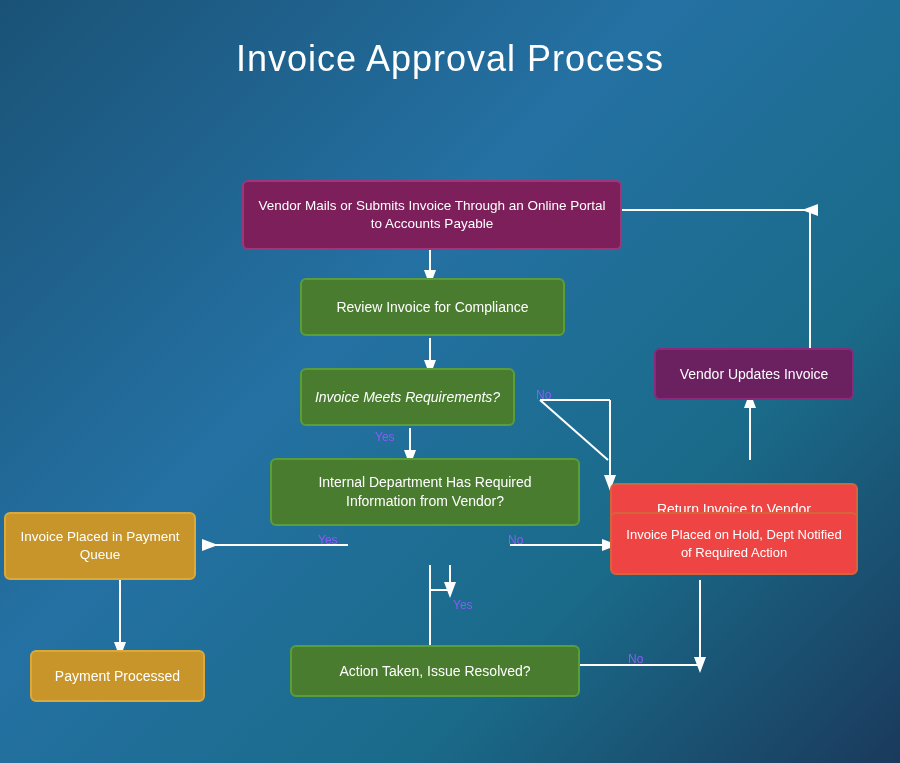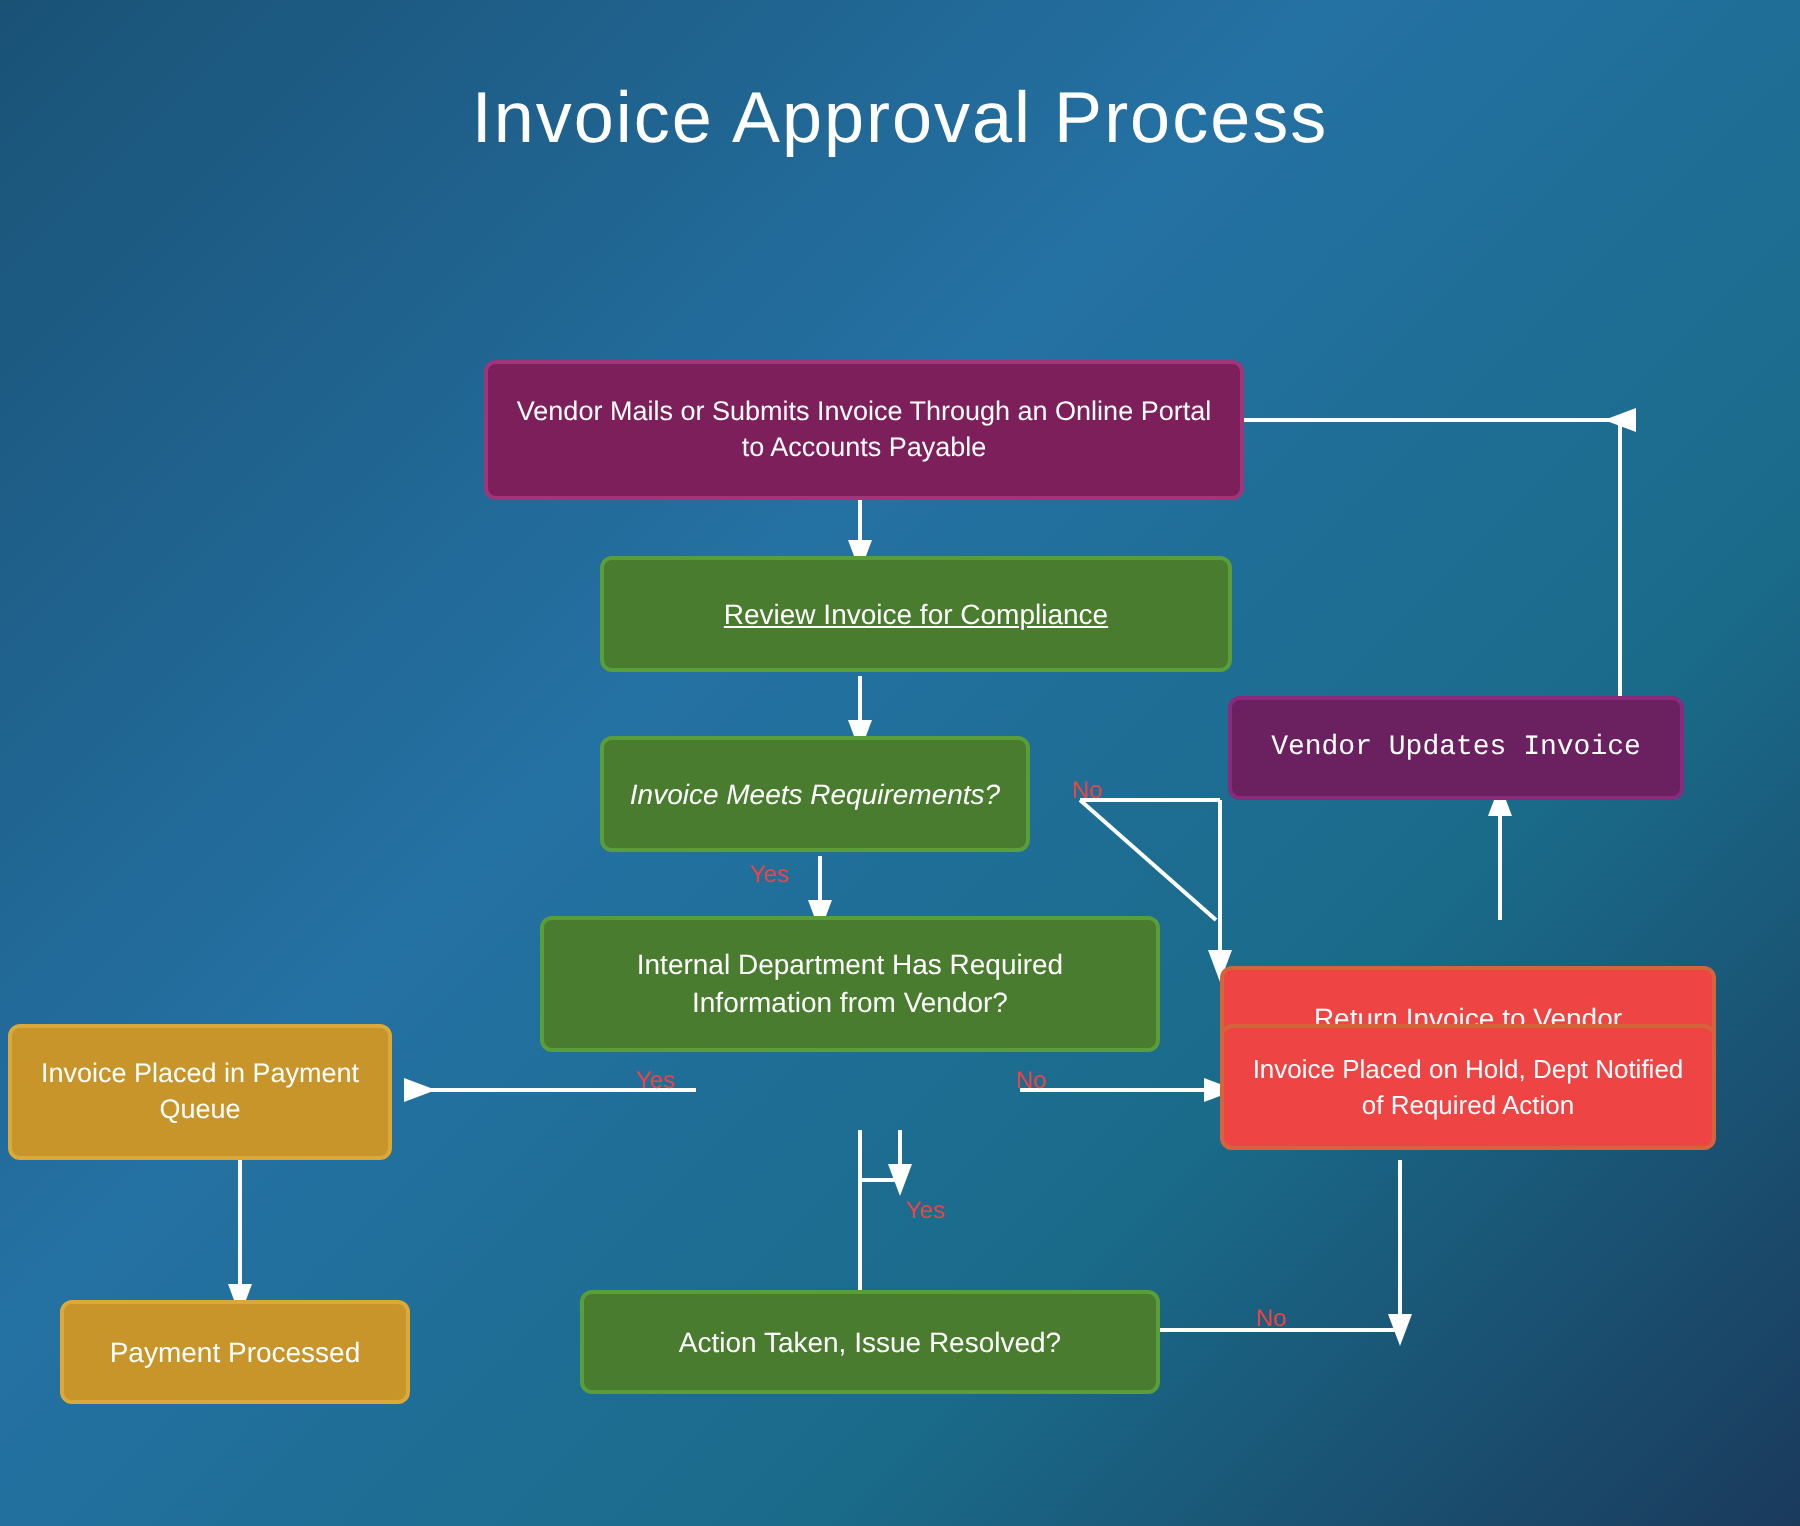--- a/index.html
+++ b/index.html
@@ -66,21 +66,21 @@
     }
 
     .box-dark-purple {
       background: #6b2060;
       border: 2px solid #8a2a7a;
     }
 
     
     .arrow-label {
       position: absolute;
-      color: #ef4444;
+      color: #8b5cf6;
       font-size: 12px;
       font-weight: 400;
     }
 
     
     .arrows-svg {
       position: absolute;
       top: 0;
       left: 0;
       width: 100%;
@@ -139,29 +139,29 @@
 
     <line x1="560" y1="575" x2="700" y2="575" stroke="white" stroke-width="2"></line>
     <line x1="700" y1="490" x2="700" y2="575" stroke="white" stroke-width="2" marker-end="url(#arrowhead-up)"></line>
 
     <line x1="430" y1="475" x2="430" y2="555" stroke="white" stroke-width="2"></line>
 
   </svg>
 
   <div class="box box-purple" style="left:242px; top:90px; width:380px; height:70px; font-size:13.5px;">Vendor Mails or Submits Invoice Through an Online Portal to Accounts Payable</div>
 
-  <div class="box box-green" style="left:300px; top:188px; width:316px; height:58px;text-decoration:underline;">Review Invoice for Compliance</div>
+  <div class="box box-green" style="left:300px; top:188px; width:265px; height:58px;">Review Invoice for Compliance</div>
 
   <div class="box box-green" style="left:300px; top:278px; width:215px; height:58px;font-style:italic;">Invoice Meets Requirements?</div>
 
   <div class="box box-green" style="left:270px; top:368px; width:310px; height:68px;">Internal Department Has Required Information from Vendor?</div>
 
   <div class="box box-orange" style="left:610px; top:393px; width:248px; height:52px;">Return Invoice to Vendor</div>
 
-  <div class="box box-dark-purple" style="left:614px; top:258px; width:228px; height:52px;font-family:Liberation Mono, monospace;">Vendor Updates Invoice</div>
+  <div class="box box-dark-purple" style="left:654px; top:258px; width:200px; height:52px;">Vendor Updates Invoice</div>
 
   <div class="box box-yellow" style="left:4px; top:422px; width:192px; height:68px; font-size:13.5px;">Invoice Placed in Payment Queue</div>
 
   <div class="box box-orange" style="left:610px; top:422px; width:248px; height:63px; font-size:13px;">Invoice Placed on Hold, Dept Notified of Required Action</div>
 
   <div class="box box-green" style="left:290px; top:555px; width:290px; height:52px;">Action Taken, Issue Resolved?</div>
 
   <div class="box box-yellow" style="left:30px; top:560px; width:175px; height:52px;">Payment Processed</div>
 
   <span class="arrow-label" style="left:375px; top:340px;">Yes</span>

